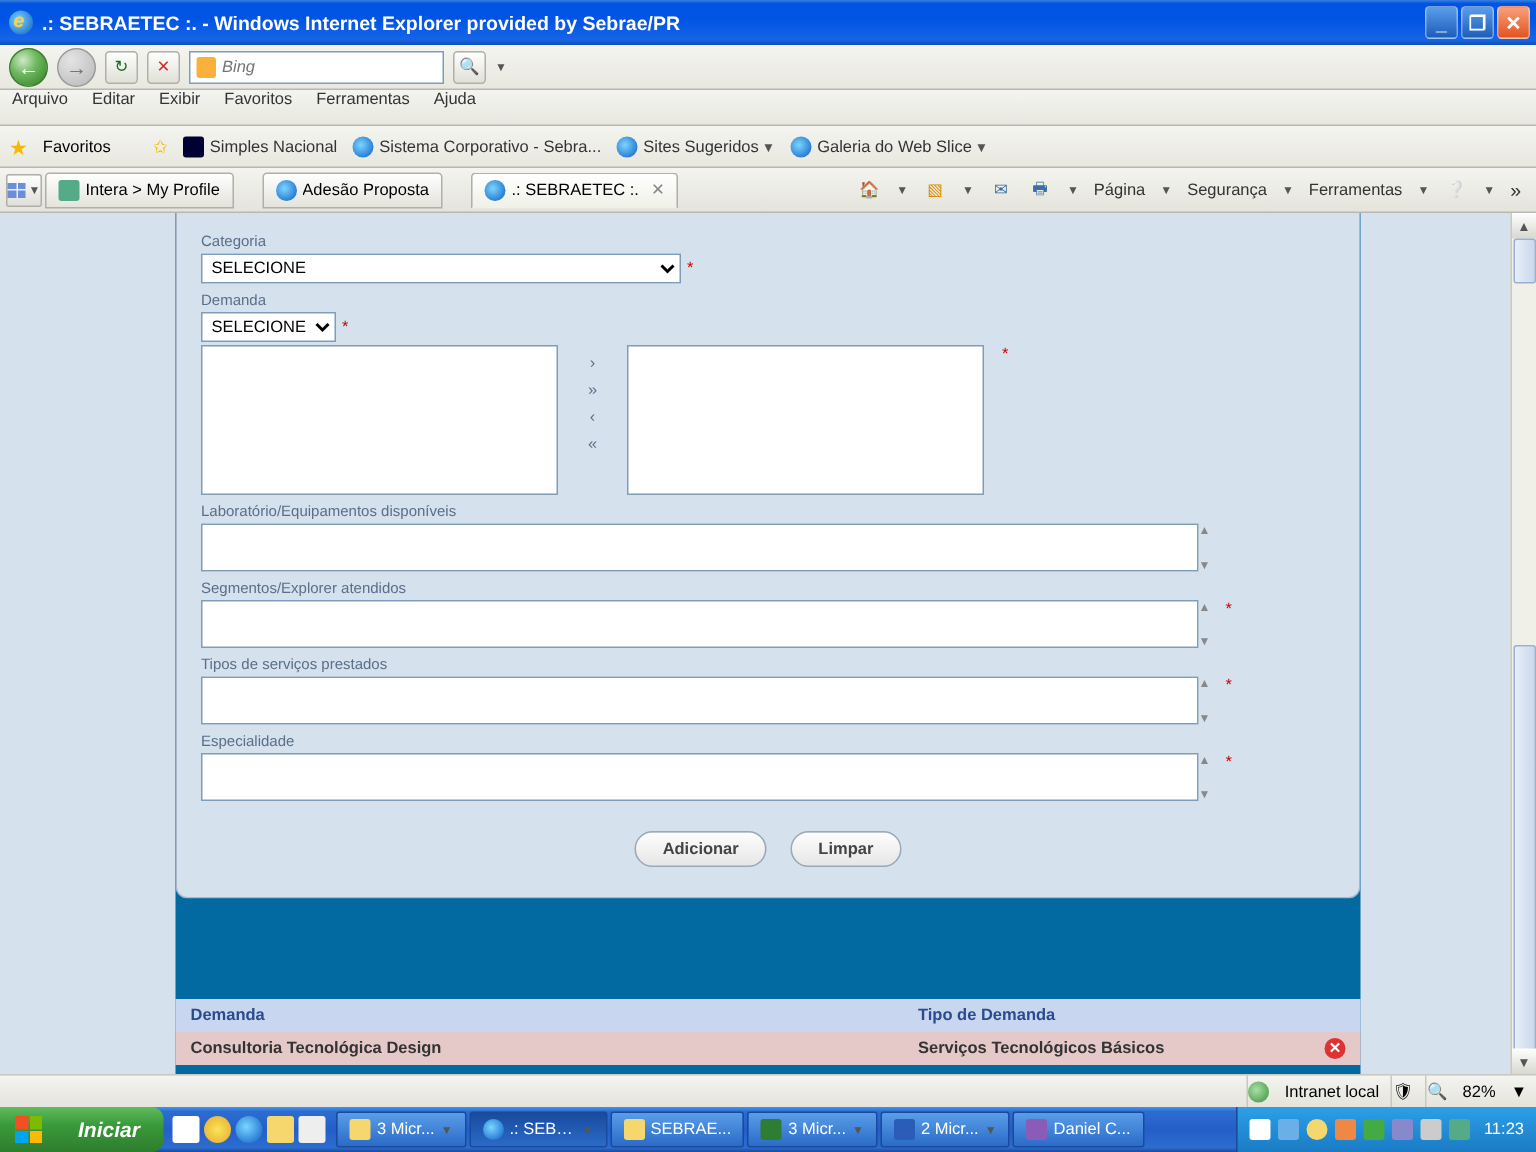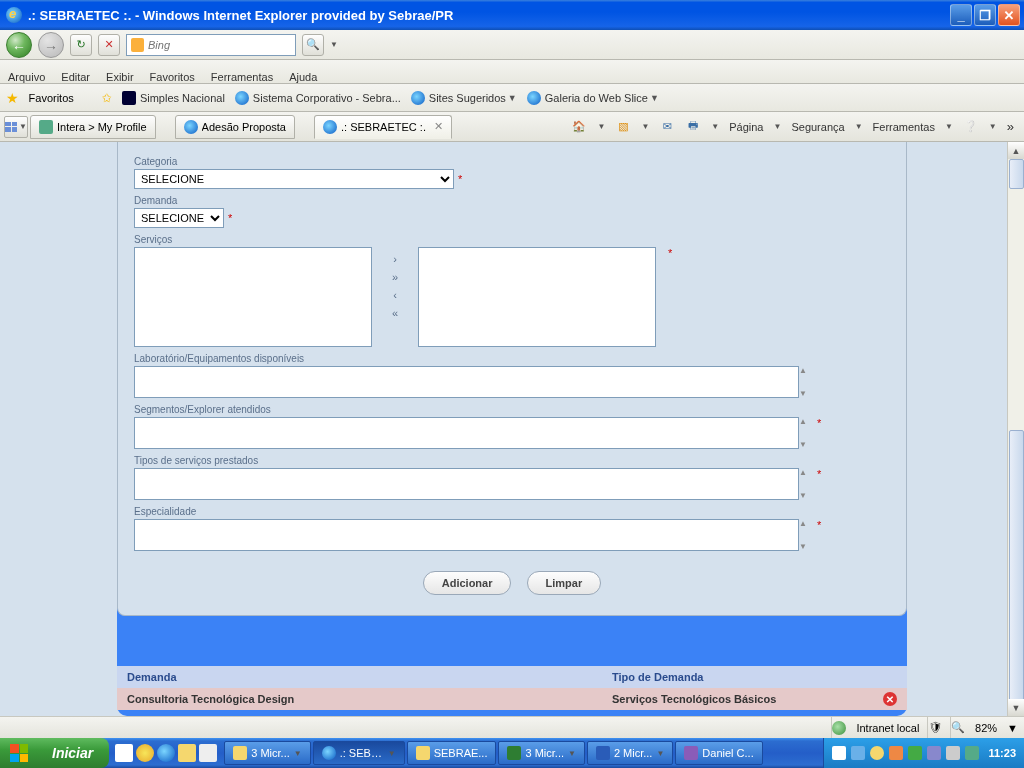--- a/index.html
+++ b/index.html
@@ -23,21 +23,21 @@
 .addr-wrap input { flex: 1; border: none; font-size: 11px; height: 18px; outline: none; }
 .addr-wrap .drop { width: 16px; text-align: center; color: #444; }
 .nav-refresh, .nav-stop { width: 22px; height: 22px; border: 1px solid #b0b0a8; background: linear-gradient(to bottom,#fefefe,#e0e0d8); display: flex; align-items: center; justify-content: center; color: #1b6e1b; border-radius: 3px; }
 .nav-stop { color: #c33; }
 .search-box { width: 170px; display: flex; align-items: center; background: #fff; border: 1px solid #7f9db9; height: 22px; padding: 0 4px; gap: 4px; }
 .bing-icon { width: 14px; height: 14px; background: #fbb03b; border-radius: 2px; }
 .search-box input { flex: 1; border: none; font-size: 11px; font-style: italic; color: #888; outline: none; }
 .search-go { width: 22px; height: 22px; border: 1px solid #b0b0a8; background: linear-gradient(to bottom,#fefefe,#e0e0d8); display: flex; align-items: center; justify-content: center; color: #3a6ea5; border-radius: 3px; }
 
 
-.menubar { height: 24px; background: linear-gradient(to bottom, #f4f4f0, #e8e8e0); display: flex; align-items: flex-end; padding: 0 8px; gap: 16px; border-bottom: 1px solid #b8b8b0; }
+.menubar { height: 24px; background: linear-gradient(to bottom, #f4f4f0, #e8e8e0); display: flex; align-items: flex-start; padding: 0 8px; gap: 16px; border-bottom: 1px solid #b8b8b0; }
 .menubar span { color: #333; }
 
 
 .favbar { height: 28px; background: linear-gradient(to bottom, #f4f4f0, #e8e8e0); display: flex; align-items: center; padding: 0 6px; gap: 10px; border-bottom: 1px solid #b8b8b0; }
 .fav-star { color: #f5b800; font-size: 14px; }
 .fav-link { display: flex; align-items: center; gap: 4px; color: #333; }
 .fav-link .icn { width: 14px; height: 14px; background: #3a6ea5; border-radius: 2px; }
 .fav-link .e-small { width: 14px; height: 14px; background: radial-gradient(circle at 40% 40%, #7bd5ff, #0a5bc4); border-radius: 50%; }
 .fav-drop { color: #555; font-size: 9px; margin-left: -2px; }
 
@@ -58,21 +58,21 @@
 .cmd-drop { font-size: 8px; color: #555; }
 
 
 .content { position: relative; height: calc(768px - 30px - 30px - 24px - 28px - 30px - 22px - 30px); background: #d5e1ed; overflow: hidden; }
 .content-scroll { position: absolute; right: 0; top: 0; bottom: 0; width: 17px; background: #f0f0e8; border-left: 1px solid #c8c8c0; }
 .content-scroll .up, .content-scroll .down { height: 17px; background: linear-gradient(to bottom,#fefefe,#d8d8d0); display:flex;align-items:center;justify-content:center; font-size:9px; color:#555;}
 .content-scroll .thumb { position: absolute; top: 17px; width: 15px; left: 1px; height: 30px; background: linear-gradient(to right,#e8eef8,#c8d8ec); border: 1px solid #9ab0d0; border-radius: 2px; }
 .content-scroll .thumb2 { position: absolute; bottom: 20px; width: 15px; left: 1px; height: 280px; top: 288px; background: linear-gradient(to right,#e8eef8,#c8d8ec); border: 1px solid #9ab0d0; border-radius: 2px; }
 .content-scroll .down { position: absolute; bottom: 0; width: 100%; }
 
-.page-wrap { margin: 0 auto; width: 790px; height: 100%; background: #3b82f6; position: relative; border-radius: 10px; }
+.page-wrap { margin: 0 auto; width: 790px; height: 100%; background: #0369a1; position: relative; }
 .form-panel { position: absolute; left: 0; right: 0; top: 0; background: #d5e1ed; border: 1px solid #a8b8c8; border-top: none; border-radius: 0 0 8px 8px; padding: 8px 16px 20px; }
 .field-label { color: #5a6f8a; font-size: 10px; margin-top: 6px; margin-bottom: 2px; display: block; }
 .sel { background: #fff; border: 1px solid #7f9db9; height: 20px; font-size: 11px; padding: 1px 2px; }
 .sel-cat { width: 320px; }
 .sel-dem { width: 90px; }
 .req { color: #c00; margin-left: 4px; }
 .servicos-row { display: flex; gap: 8px; align-items: flex-start; margin-top: 2px; }
 .listbox { width: 238px; height: 100px; background: #fff; border: 1px solid #7f9db9; }
 .list-btns { display: flex; flex-direction: column; gap: 6px; padding-top: 6px; align-items: center; width: 30px; }
 .list-btns span { color: #5a6f8a; font-size: 11px; }
@@ -99,21 +99,21 @@
 .taskbar { height: 30px; background: linear-gradient(to bottom, #3f93f2 0%, #2c6dd0 10%, #245ec8 50%, #2c6dd0 90%, #1a4a9e 100%); display: flex; align-items: center; color: #fff; font-size: 11px; }
 .start { height: 30px; padding: 0 16px 0 10px; background: linear-gradient(to bottom, #5fbb5f 0%, #3a9a3a 40%, #2e7d2e 100%); display: flex; align-items: center; gap: 24px; font-weight: bold; font-style: italic; font-size: 14px; border-radius: 0 8px 8px 0; }
 .start-logo { width: 18px; height: 18px; display: grid; grid-template-columns: 1fr 1fr; grid-template-rows: 1fr 1fr; gap: 1px; }
 .start-logo div:nth-child(1){background:#f25022;} .start-logo div:nth-child(2){background:#7fba00;} .start-logo div:nth-child(3){background:#00a4ef;} .start-logo div:nth-child(4){background:#ffb900;}
 .ql { display: flex; gap: 3px; padding: 0 6px; }
 .ql-ico { width: 18px; height: 18px; border-radius: 2px; }
 .task-btn { height: 24px; padding: 0 8px; background: linear-gradient(to bottom, #5a9de8, #2a6bc8); border: 1px solid #1a4a9e; border-radius: 2px; display: flex; align-items: center; gap: 4px; margin: 0 1px; max-width: 92px; }
 .task-btn .lbl { white-space: nowrap; overflow: hidden; text-overflow: ellipsis; }
 .task-btn.active { background: linear-gradient(to bottom, #1a4a9e, #2a6bc8); }
 .task-btn .ti { width: 14px; height: 14px; border-radius: 2px; flex-shrink: 0; }
-.systray { margin-left: auto; height: 30px; background: linear-gradient(to bottom, #2c9fe8, #1a7bc4); display: flex; align-items: center; padding: 0 8px; gap: 5px; border-left: 1px solid #1a4a9e; font-weight: bold; }
+.systray { margin-left: auto; height: 30px; background: linear-gradient(to bottom, #2c9fe8, #1a7bc4); display: flex; align-items: center; padding: 0 8px; gap: 5px; border-left: 1px solid #1a4a9e; }
 .tray-ico { width: 14px; height: 14px; }
 .clock { font-size: 11px; color: #fff; margin-left: 4px; }
 </style>
 </head>
 <body>
 
 <div class="titlebar">
   <span class="ie-icon"></span>
   <span>.: SEBRAETEC :. - Windows Internet Explorer provided by Sebrae/PR</span>
   <div class="win-btns">
@@ -215,21 +215,20 @@
 
 <div class="content">
   <div class="page-wrap">
     <div class="form-panel">
       <span class="field-label">Categoria</span>
       <select class="sel sel-cat"><option>SELECIONE</option></select><span class="req">*</span>
 
       <span class="field-label">Demanda</span>
       <select class="sel sel-dem"><option>SELECIONE</option></select><span class="req">*</span>
 
-      <span class="field-label">Serviços</span>
       <div class="servicos-row">
         <div class="listbox"></div>
         <div class="list-btns">
           <span>›</span>
           <span>»</span>
           <span>‹</span>
           <span>«</span>
         </div>
         <div class="listbox"></div>
         <span class="req">*</span>

